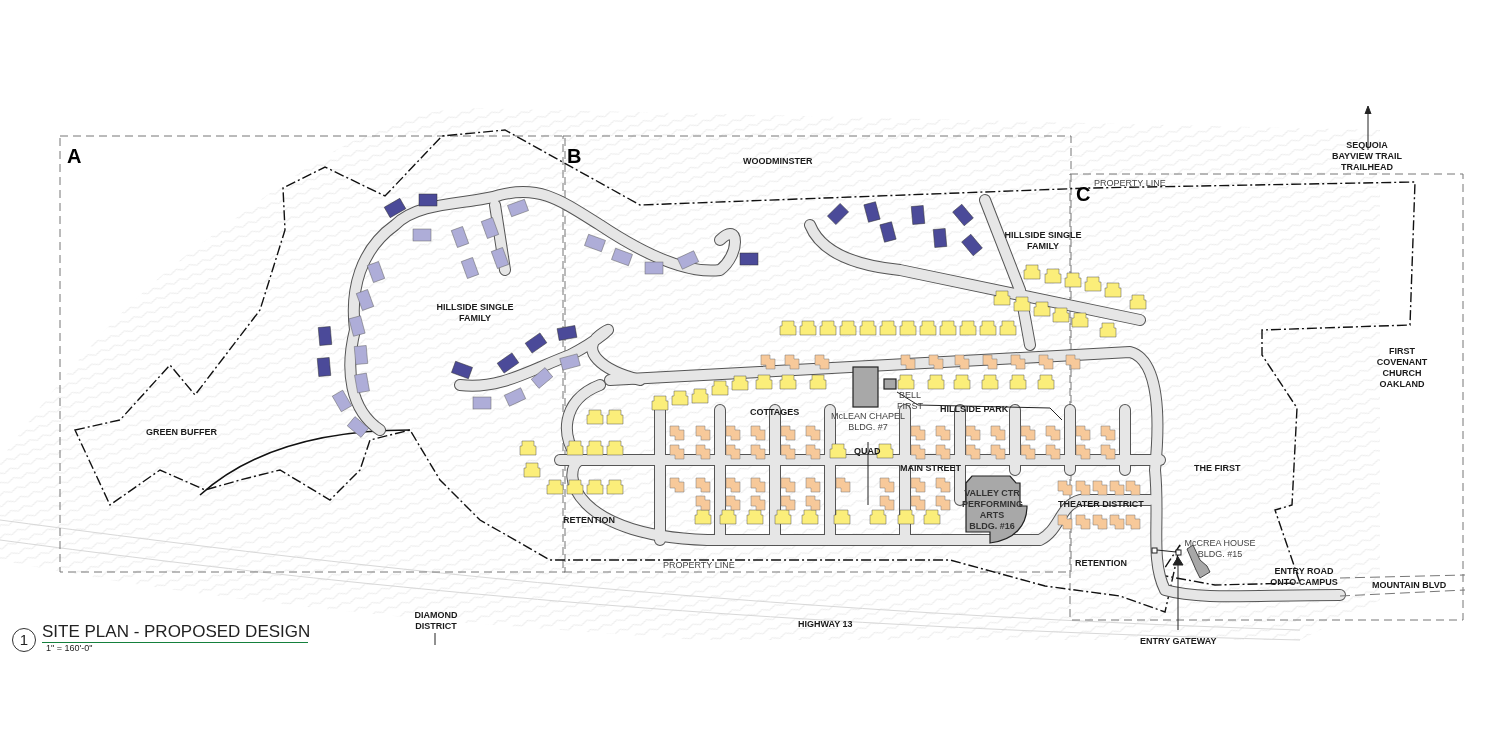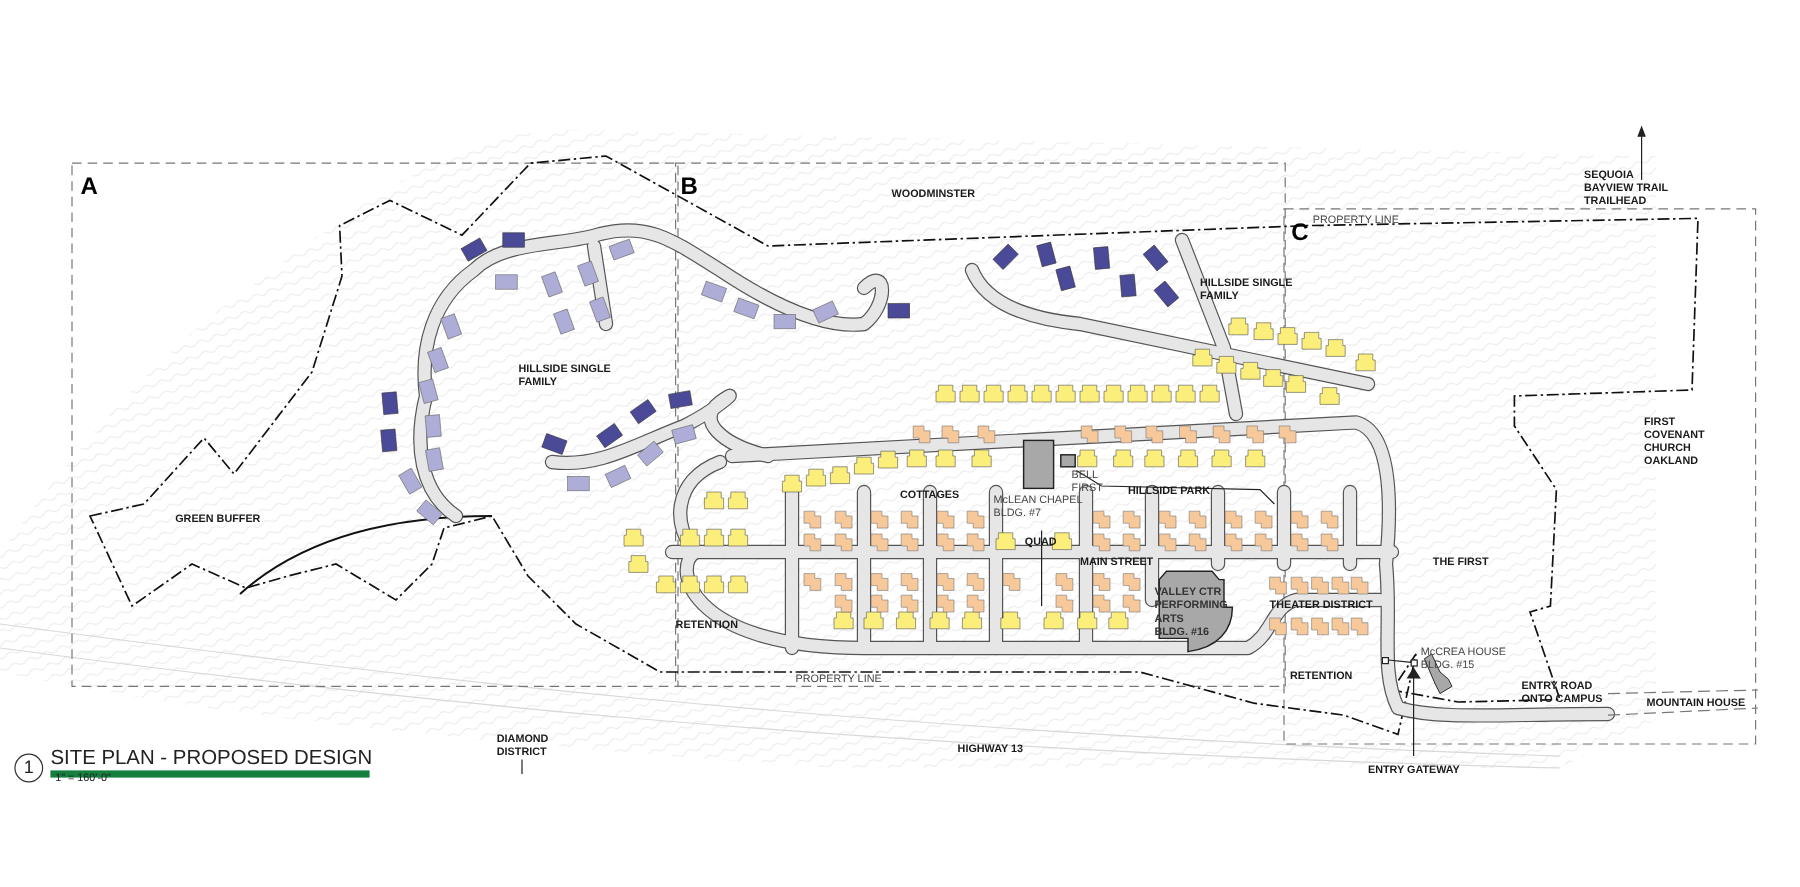--- a/index.html
+++ b/index.html
@@ -1,28 +1,28 @@
 <!DOCTYPE html>
 <html><head>
 <meta charset="utf-8">
 <style>
   html, body { margin:0; padding:0; background:#ffffff; }
   body { width:1500px; height:739px; position:relative; overflow:hidden;
          font-family:"Liberation Sans", sans-serif; }
   #plan { position:absolute; left:0; top:0; width:1500px; height:739px; }
   .lbl { position:absolute; font-family:"Liberation Sans", sans-serif; font-weight:bold;
-         font-size:9px; color:#1a1a1a; line-height:11px; white-space:nowrap; }
+         font-size:9px; color:#1a1a1a; text-align:center; line-height:11px; white-space:nowrap; }
   .lbl.thin { font-weight:normal; color:#444; }
   .zone { position:absolute; font-family:"Liberation Sans", sans-serif; font-weight:bold;
           font-size:20px; color:#000; }
   .title-wrap { position:absolute; left:12px; top:622px; }
   .title-num { position:absolute; left:0; top:6px; width:22px; height:22px; border:1px solid #333;
                border-radius:50%; font-size:15px; text-align:center; line-height:22px; color:#222; }
   .title-text { position:absolute; left:30px; top:0; font-size:17px; color:#222; white-space:nowrap;
-                border-bottom:6px solid #15803d; padding-right:2px; width:264px; }
+                border-bottom:1px solid #15803d; padding-right:2px; width:264px; }
   .title-scale { position:absolute; left:34px; top:21px; font-size:9px; color:#222; white-space:nowrap; }
 </style>
 </head>
 <body>
 
 <svg id="plan" width="1500" height="739" viewBox="0 0 1500 739" xmlns="http://www.w3.org/2000/svg">
   <defs>
     <pattern id="topo" width="14" height="10" patternUnits="userSpaceOnUse" patternTransform="rotate(-20)">
       <path d="M0 5 Q3.5 2 7 5 T14 5" fill="none" stroke="#d9d9d9" stroke-width="0.6"></path>
     </pattern>
@@ -339,21 +339,21 @@
 <div class="lbl" style="left:1194px;top:463px;">THE FIRST</div>
 
 <div class="lbl thin" style="left:1184px;top:538px;width:72px;">
   <div>McCREA HOUSE</div>
   <div>BLDG. #15</div>
 </div>
 <div class="lbl" style="left:1268px;top:566px;width:72px;">
   <div>ENTRY ROAD</div>
   <div>ONTO CAMPUS</div>
 </div>
-<div class="lbl" style="left:1372px;top:580px;">MOUNTAIN HOUSE</div>
+<div class="lbl" style="left:1372px;top:580px;">MOUNTAIN BLVD</div>
 <div class="lbl" style="left:1140px;top:636px;">ENTRY GATEWAY</div>
 
 <div class="lbl" style="left:414px;top:610px;width:44px;">
   <div>DIAMOND</div>
   <div>DISTRICT</div>
 </div>
 <div class="lbl" style="left:798px;top:619px;">HIGHWAY 13</div>
 
 <div class="title-wrap">
   <div class="title-num">1</div>

